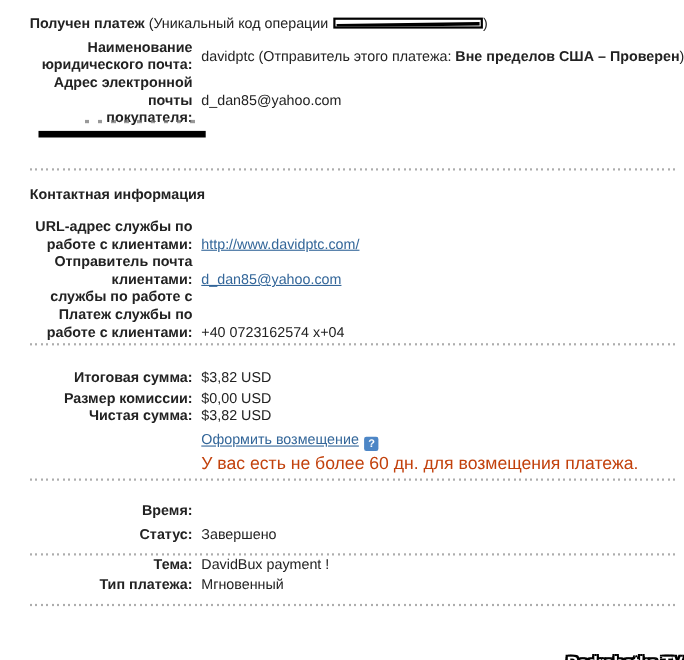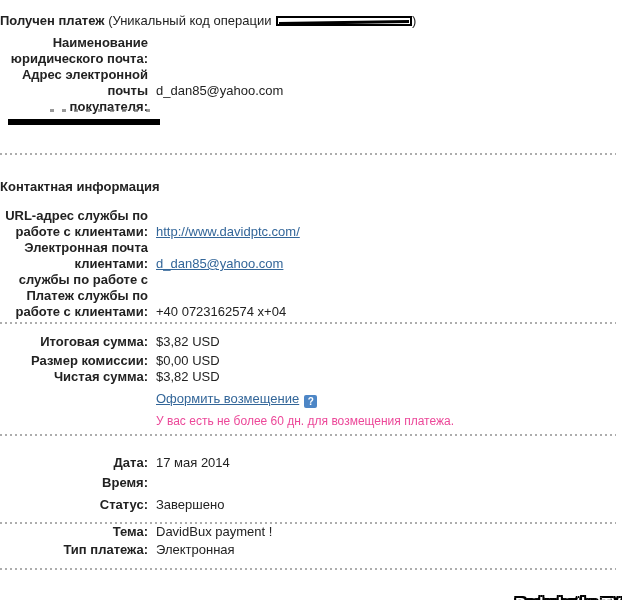--- a/index.html
+++ b/index.html
@@ -3,56 +3,56 @@
 <meta charset="utf-8">
 <style>
   * { margin:0; padding:0; box-sizing:border-box; }
   html,body { background:#fff; }
   body {
     width:622px; height:600px; overflow:hidden;
     font-family:"Liberation Sans","DejaVu Sans",sans-serif;
     font-size:13px; line-height:16px; color:#222;
   }
   .page { position:relative; width:622px; height:600px; }
-  .content { padding-right:4px; }
+  .content { padding-left:27px; padding-right:4px; }
   .b { font-weight:bold; }
 
   .title { margin-top:13px; margin-bottom:6px; white-space:nowrap; }
 
   .row { display:flex; align-items:center; }
   .lbl { width:148px; flex:none; text-align:right; font-weight:bold; }
   .val { margin-left:8px; white-space:nowrap; }
   .val-offset { padding-top:16px; }
 
   .sep {
     height:2px; margin-right:2px;
     background:repeating-linear-gradient(90deg,#adadad 0 2px,transparent 2px 5px);
   }
   .sep1 { margin-top:22px; }
   .sep2 { margin-top:2px; }
   .sep3 { margin-top:5px; }
   .sep4 { margin-top:9px; }
   .sep5 { margin-top:10px; }
 
-  .contact-heading { margin-top:24px; font-weight:bold; }
+  .contact-heading { margin-top:14px; font-weight:bold; }
   .contact-rows { margin-top:13px; }
 
-  .amounts { margin-top:10px; }
+  .amounts { margin-top:21px; }
   .row-fee { margin-top:3px; }
 
   .refund-row { margin-top:6px; }
   .link { color:#336699; text-decoration:underline; cursor:pointer; }
   .help-icon {
     display:inline-flex; align-items:center; justify-content:center;
     width:13px; height:13px; margin-left:5px; position:relative; top:2px;
     background:#4d86c6; border-radius:2px;
     color:#fff; font-weight:bold; font-size:10px; line-height:13px; cursor:pointer;
   }
   .note-row { margin-top:6px; }
-  .note { color:#ec4899; font-size:12px; }
+  .note { color:#c2410c; font-size:16px; }
 
   .details { margin-top:19px; }
   .row-time { margin-top:4px; }
   .row-status { margin-top:6px; }
 
   .subject { }
   .row-type { margin-top:2px; }
 
   
   .redact-box {
@@ -94,20 +94,23 @@
         <span class="scribble"></span>
       </span><span>)</span>
     </div>
 
     <div>
       <div class="row">
         <div class="lbl">
           <div>Наименование</div>
           <div>юридического почта:</div>
         </div>
+        <div class="val">
+          <span>davidptc (Отправитель этого платежа: </span><span class="b">Вне пределов США – Проверен</span><span>)</span>
+        </div>
       </div>
 
       <div class="row">
         <div class="lbl">
           <div>Адрес электронной почты</div>
           <div>покупателя:</div>
         </div>
         <div class="val">d_dan85@yahoo.com</div>
       </div>
 
@@ -132,21 +135,21 @@
             <div>URL-адрес службы по</div>
             <div>работе с клиентами:</div>
           </div>
           <div class="val val-offset">
             <a class="link">http://www.davidptc.com/</a>
           </div>
         </div>
 
         <div class="row">
           <div class="lbl">
-            <div>Электронная почта</div>
+            <div>Отправитель почта</div>
             <div>клиентами:</div>
             <div>службы по работе с</div>
           </div>
           <div class="val">
             <a class="link">d_dan85@yahoo.com</a>
           </div>
         </div>
 
         <div class="row">
           <div class="lbl">
@@ -183,43 +186,39 @@
 
       <div class="row note-row">
         <div class="lbl"></div>
         <div class="val note">У вас есть не более 60 дн. для возмещения платежа.</div>
       </div>
     </div>
 
     <div class="sep sep3"></div>
 
     <div class="details">
-      <div class="row">
-        <div class="lbl">Дата:</div>
-        <div class="val">17 мая 2014</div>
-      </div>
       <div class="row row-time">
         <div class="lbl">Время:</div>
       </div>
       <div class="row row-status">
         <div class="lbl">Статус:</div>
         <div class="val">Завершено</div>
       </div>
     </div>
 
     <div class="sep sep4"></div>
 
     <div class="subject">
       <div class="row">
         <div class="lbl">Тема:</div>
         <div class="val">DavidBux payment !</div>
       </div>
       <div class="row row-type">
         <div class="lbl">Тип платежа:</div>
-        <div class="val">Электронная</div>
+        <div class="val">Мгновенный</div>
       </div>
     </div>
 
     <div class="sep sep5"></div>
   </div>
 
   <div class="watermark">Podrabotka.TV</div>
 </div>
 
 </body></html>

